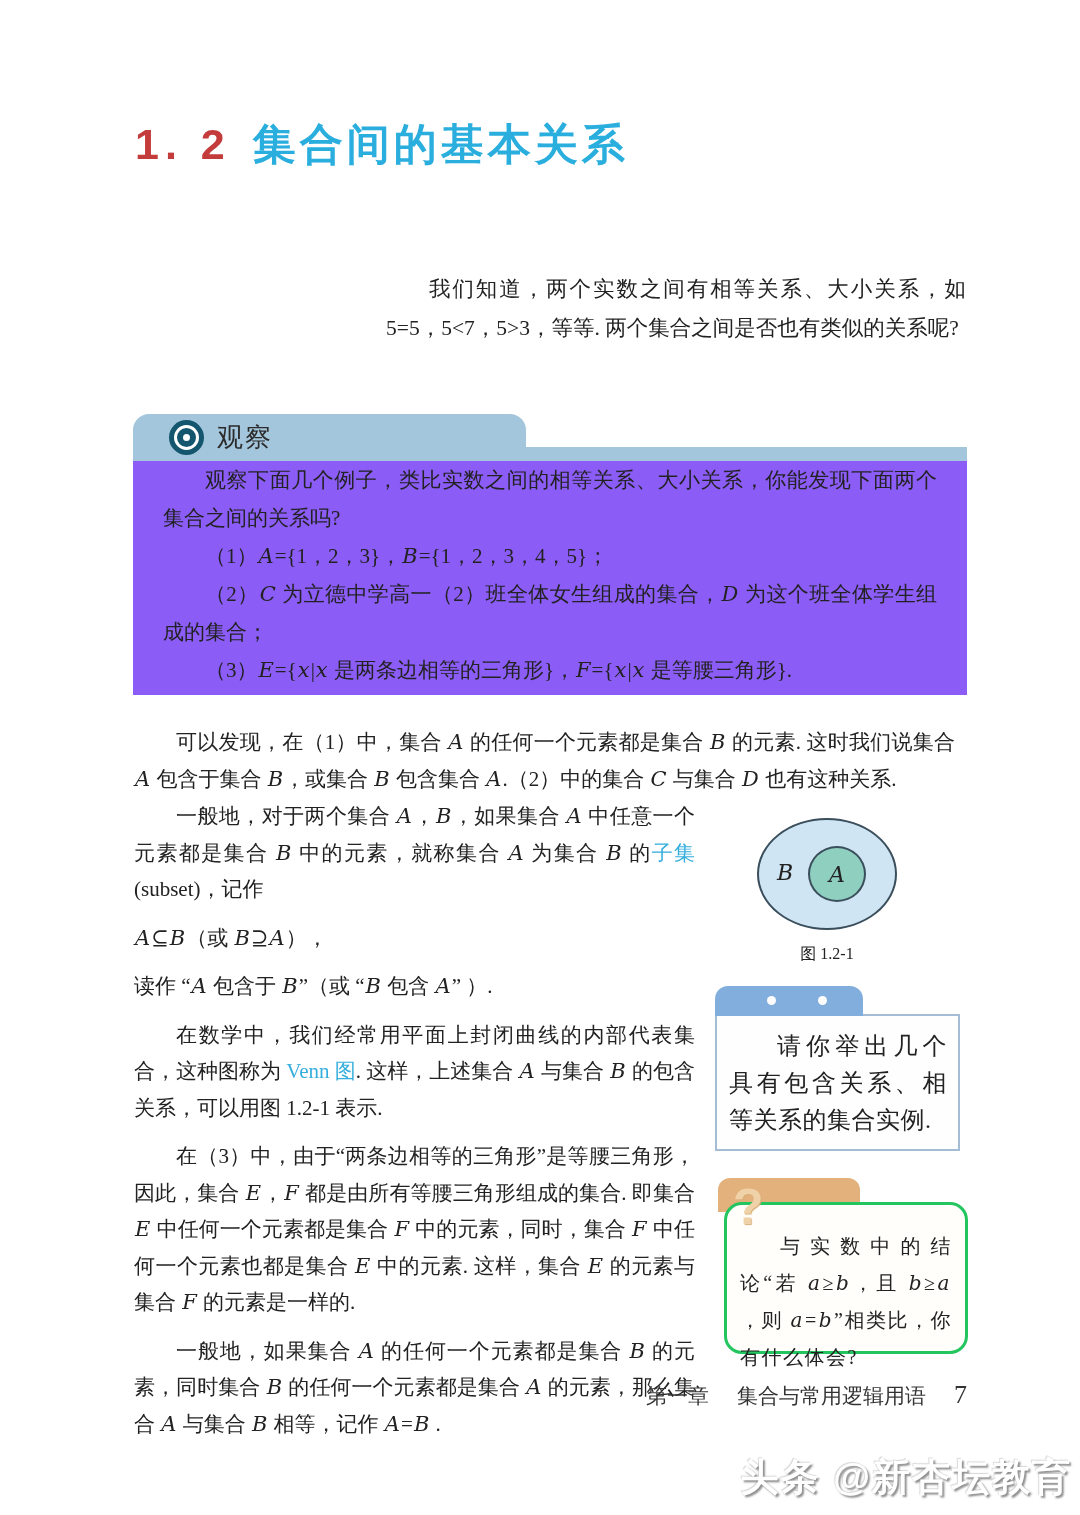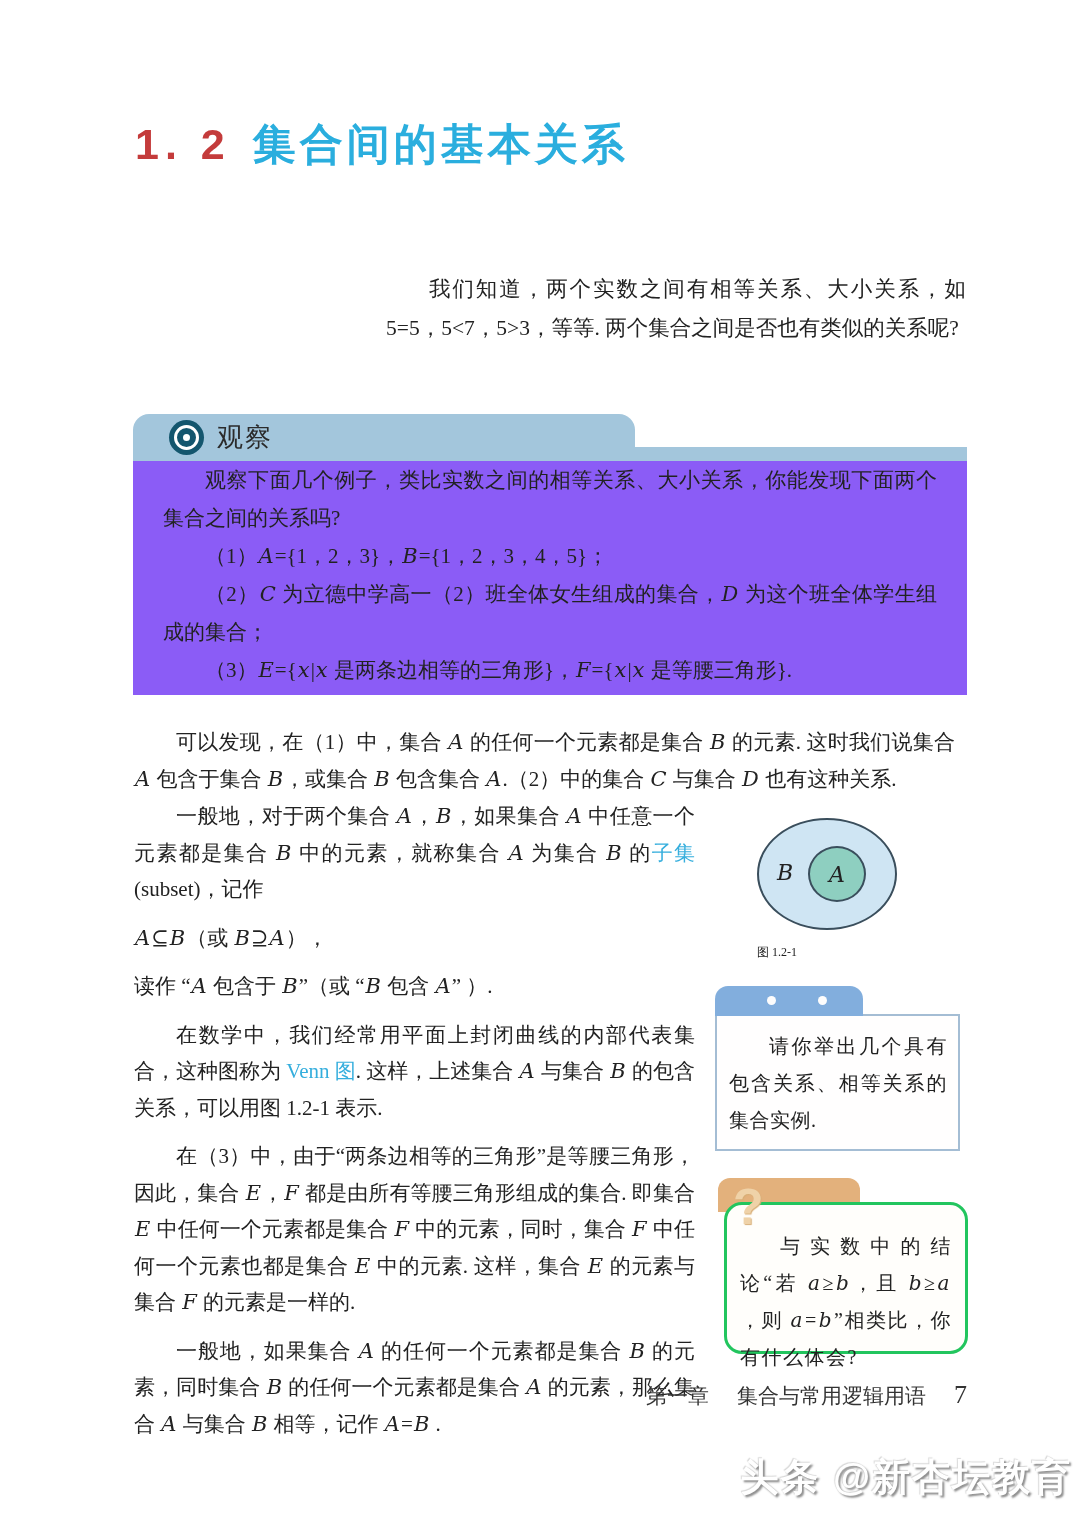--- a/index.html
+++ b/index.html
@@ -9,48 +9,48 @@
   }
   
   .title{position:absolute; left:135px; top:116px; font-family:"Liberation Sans","DejaVu Sans",sans-serif; font-weight:bold; font-size:43px; white-space:nowrap;}
   .title .num{color:#c43b3b; letter-spacing:6px; margin-right:22px;}
   .title .ttl{color:#2aaede; letter-spacing:4px;}
   
   .intro{position:absolute; left:386px; top:270px; width:580px; font-size:21.5px; line-height:39px; text-align:justify; text-indent:2em;}
   
   .obs{position:absolute; left:133px; top:414px; width:834px; height:281px;}
   .obs-strip{position:absolute; left:0; right:0; top:33px; height:14px; background:#a3c6dc;}
-  .obs-tab{position:absolute; left:0; top:0; width:502px; height:47px; background:#a3c6dc; border-radius:16px 16px 0 0; display:flex; align-items:center; padding-left:36px; box-sizing:border-box;}
+  .obs-tab{position:absolute; left:0; top:0; width:393px; height:47px; background:#a3c6dc; border-radius:16px 16px 0 0; display:flex; align-items:center; padding-left:36px; box-sizing:border-box;}
   .obs-icon{width:35px; height:35px; border-radius:50%; background:#14566e; position:relative; flex:0 0 auto;}
   .obs-icon .ring{position:absolute; left:5px; top:5px; width:19px; height:19px; border:3px solid #fff; border-radius:50%;}
   .obs-icon .dot{position:absolute; left:14px; top:14px; width:7px; height:7px; background:#fff; border-radius:50%;}
   .obs-label{margin-left:13px; font-family:"Liberation Sans","DejaVu Sans",sans-serif; font-size:26px; color:#2b2b2b; letter-spacing:2px;}
   .obs-body{position:absolute; left:0; right:0; top:47px; bottom:0; background:#8b5cf6; padding:0 30px 0 30px; box-sizing:border-box; font-size:21px; line-height:38px; text-align:justify;}
   .obs-body p{margin:0; text-indent:2em;}
   
   .mt1{position:absolute; left:122px; top:712px; width:845px; font-size:21px; line-height:37px; text-align:justify;}
   .mt2{position:absolute; left:122px; top:786px; width:585px; font-size:21px; line-height:36.5px; text-align:justify;}
   .mt1 p,.mt2 p{margin:12px; text-indent:2em;}
   .mt2 p.no-indent{text-indent:0;}
   .mt2 p.formula{text-indent:0; }
   .seg-var{font-style:italic; font-family:"DejaVu Serif","Liberation Serif",serif; padding:0 1px;}
   .seg-kw{color:#35aedd;}
   
   .fig{position:absolute; left:757px; top:818px; width:144px;}
   .venn-outer{position:relative; width:140px; height:112px; border:2px solid #3a4e5c; border-radius:50%; background:#cfe5f3; box-sizing:border-box;}
   .venn-inner{position:absolute; left:49px; top:26px; width:58px; height:56px; border:2px solid #3a4e5c; border-radius:50%; background:#8ecfc0; box-sizing:border-box; display:flex; align-items:center; justify-content:center;}
   .venn-blabel{position:absolute; left:18px; top:40px; font-style:italic; font-size:22px; font-family:"DejaVu Serif",serif;}
   .venn-alabel{font-style:italic; font-size:22px; font-family:"DejaVu Serif",serif;}
-  .fig-caption{margin-top:14px; width:140px; text-align:left; font-size:12px; color:#222;}
+  .fig-caption{margin-top:14px; width:140px; text-align:center; font-size:16px; color:#222;}
   
   .note{position:absolute; left:715px; top:986px; width:245px;}
   .note-tab{position:relative; width:148px; height:30px; background:#82aedd; border-radius:13px 13px 0 0; z-index:2;}
   .note-dot{position:absolute; top:10px; width:9px; height:9px; background:#fdfdfd; border-radius:50%;}
   .note-dot.d1{left:52px;} .note-dot.d2{left:103px;}
-  .note-body{position:relative; margin-top:-2px; width:100%; box-sizing:border-box; min-height:120px; background:#fffefe; border:2px solid #a4bdd4; padding:12px 11px 10px 12px; font-size:20px; line-height:37px; text-align:justify; text-indent:2em; letter-spacing:0.5px;}
+  .note-body{position:relative; margin-top:-2px; width:100%; box-sizing:border-box; min-height:120px; background:#fffefe; border:2px solid #a4bdd4; padding:12px 11px 10px 12px; font-size:24px; line-height:37px; text-align:justify; text-indent:2em; letter-spacing:0.5px;}
   
   .qbox{position:absolute; left:718px; top:1178px; width:252px; height:182px;}
   .q-tab{position:absolute; left:0; top:0; width:142px; height:34px; background:#e3b17c; border-radius:12px 12px 0 0;}
   .q-mark{position:absolute; left:15px; top:0px; z-index:3; font-family:"Liberation Sans","DejaVu Sans",sans-serif; font-weight:bold; font-size:50px; color:#efd2a8; text-shadow:1px 1px 1px #d8ae76;}
   .q-body{position:absolute; left:6px; top:24px; width:244px; height:152px; box-sizing:border-box; background:#fffefb; border:3px solid #22c55e; border-radius:18px; padding:23px 13px; font-size:20px; line-height:37px; text-align:justify; text-indent:2em; letter-spacing:1.5px;}
   
   .footer{position:absolute; right:113px; top:1380px; font-size:21px; color:#333; white-space:nowrap;}
   .footer .chapter{margin-right:28px;}
   .footer .pagenum{margin-left:28px; font-size:26px; color:#333;}
   .wm{position:absolute; right:8px; top:1452px; font-family:"Liberation Sans","DejaVu Sans",sans-serif; font-weight:bold; font-size:38px; letter-spacing:2px; color:#ffffff; text-shadow:2px 2px 2px #8f8f8f, -1px -1px 1px #d8d8d8; white-space:nowrap;}

